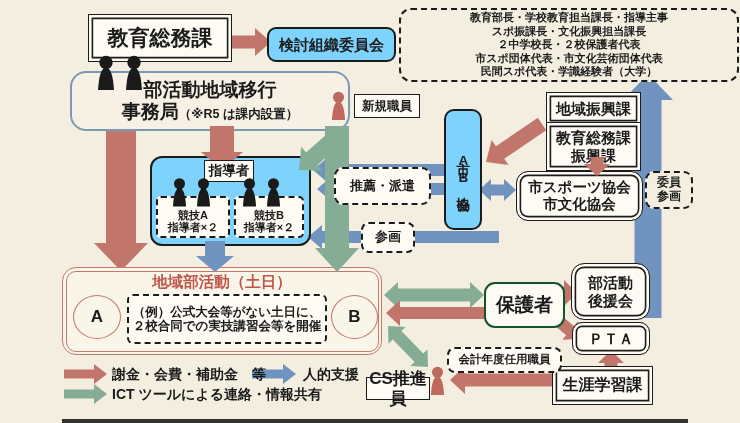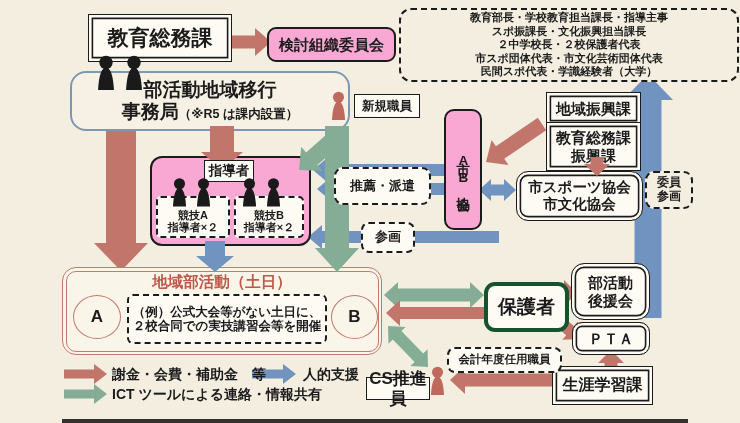--- a/index.html
+++ b/index.html
@@ -4,21 +4,21 @@
 <style>
   html,body{margin:0;padding:0;}
   #canvas{
     position:relative; width:740px; height:423px; overflow:hidden;
     background:#f3eee0;
     font-family:"Liberation Sans","DejaVu Sans",sans-serif;
     color:#1b1b1b;
   }
   .abs{position:absolute;}
   .ctr{display:flex;flex-direction:column;align-items:center;justify-content:center;text-align:center;font-weight:bold;line-height:1.15;}
-  .single{border:2.5px solid #1b1b1b;background:#f9a8d4;}
+  .single{border:2.5px solid #1b1b1b;background:#7dd3fc;}
   .double{border:1.6px solid #1b1b1b;box-shadow:inset 0 0 0 2.6px #fdfbf4,inset 0 0 0 4.2px #1b1b1b;background:#fdfbf4;}
   .dashed{border:2px dashed #1b1b1b;background:#fdfbf4;}
   .lbl{border:1.6px solid #1b1b1b;background:#fdfbf4;}
   .z1{z-index:1}.z2{z-index:2}.z3{z-index:3}.z4{z-index:4}
   svg.layer{position:absolute;left:0;top:0;width:740px;height:423px;pointer-events:none;}
   .person svg{display:block;width:100%;height:100%;}
   .vtext{writing-mode:vertical-rl;text-orientation:upright;letter-spacing:1px;}
 </style>
 </head>
 <body>
@@ -106,21 +106,21 @@
     <span>A</span>
   </div>
   <div class="abs ctr z4" style="left:331px;top:295px;width:45px;height:42px;border:1.8px solid #c4786e;border-radius:50%;font-size:17px;background:#f9f5e9;">
     <span>B</span>
   </div>
   <div class="abs ctr dashed z4" style="left:127px;top:294px;width:196px;height:46px;border-radius:6px;font-size:12.5px;">
     <span>（例）公式大会等がない土日に、</span>
     <span>２校合同での実技講習会等を開催</span>
   </div>
 
-  <div class="abs ctr z2" style="left:484px;top:282px;width:77px;height:42px;border:4px solid #14532d;border-radius:11px;background:#fdfbf4;font-size:19px;">
+  <div class="abs ctr z2" style="left:484px;top:282px;width:77px;height:42px;border:2px solid #14532d;border-radius:11px;background:#fdfbf4;font-size:19px;">
     <span>保護者</span>
   </div>
   <div class="abs ctr double z2" style="left:571px;top:263px;width:77px;height:55px;border-radius:13px;font-size:15px;">
     <span>部活動</span>
     <span>後援会</span>
   </div>
   <div class="abs ctr double z2" style="left:572px;top:322px;width:76px;height:31px;border-radius:10px;font-size:15px;">
     <span>ＰＴＡ</span>
   </div>
   <div class="abs ctr double z2" style="left:552px;top:366px;width:99px;height:37px;font-size:16px;">

